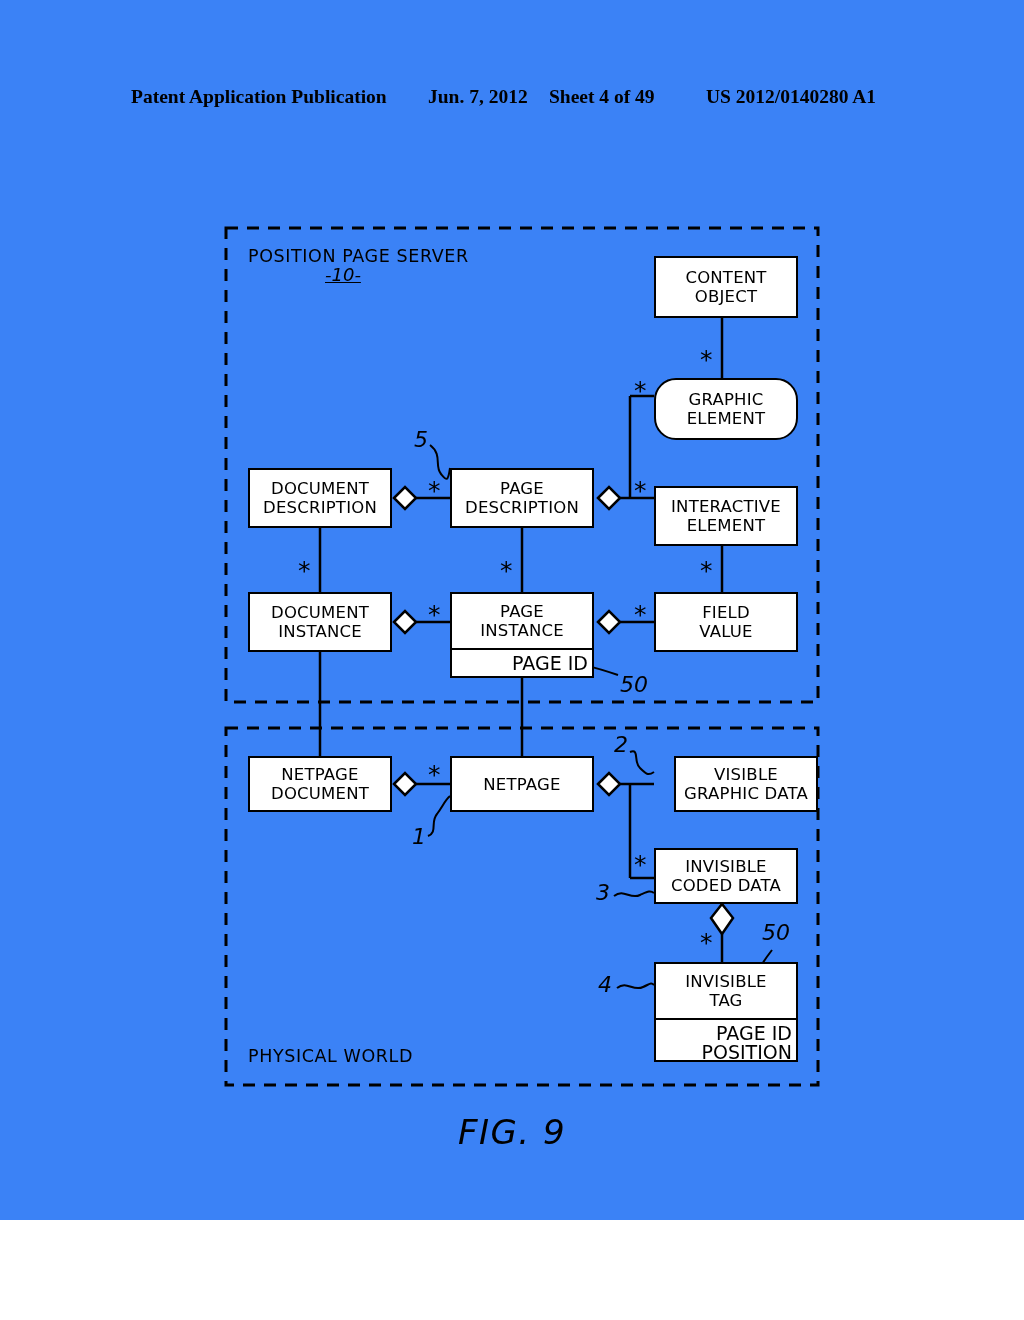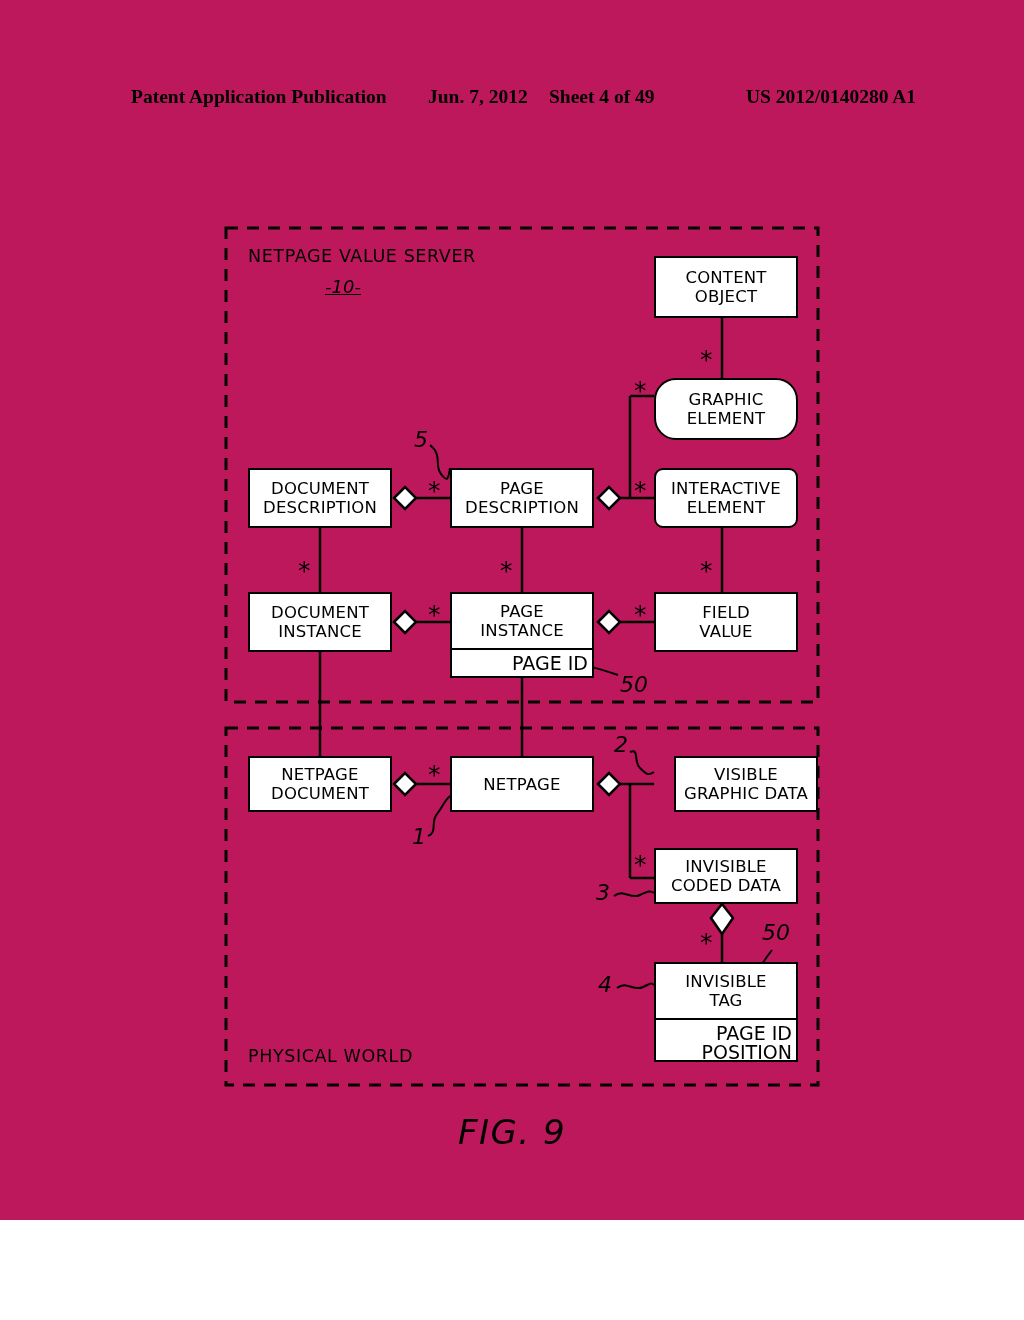--- a/index.html
+++ b/index.html
@@ -12,21 +12,21 @@
     height: 1320px;
     position: relative;
     font-family: "DejaVu Sans", sans-serif;
     overflow: hidden;
   }
   #page {
     position: absolute;
     left: 0; top: 0;
     width: 1024px;
     height: 1220px;
-    background: #be185d;
+    background: #3b82f6;
   }
   
   .pub-header {
     position: absolute;
     left: 0;
     top: 86px;
     width: 1024px;
     height: 28px;
     font-family: "Liberation Serif", serif;
     font-weight: bold;
@@ -34,21 +34,21 @@
     color: #000;
   }
   .pub-header span {
     position: absolute;
     white-space: nowrap;
     top: 0;
   }
   .hdr-pub   { left: 131px; }
   .hdr-date  { left: 428px; }
   .hdr-sheet { left: 549px; }
-  .hdr-num   { left: 706px; margin-left: 40px; }
+  .hdr-num   { left: 706px; }
 
   
   .fig-caption {
     position: absolute;
     left: 0;
     top: 1112px;
     width: 1024px;
     text-align: center;
     font-family: "DejaVu Sans", sans-serif;
     font-style: italic;
@@ -221,35 +221,35 @@
 
       <path d="M 772 950 C 758 968, 742 996, 732 1026"></path>
     </g>
 
     <g fill="#000">
       <polygon points="533,660 552,653 551,667"></polygon>
       <polygon points="724,1034 738,1018 743,1031"></polygon>
     </g>
   </svg>
 
-  <div class="container-label" style="left:248px; top:246px;">NETPAGE VALUE SERVER</div>
-  <div class="container-sub" style="left:325px; top:276px;text-decoration:underline;">-10-</div>
+  <div class="container-label" style="left:248px; top:246px;">POSITION PAGE SERVER</div>
+  <div class="container-sub" style="left:325px; top:264px;text-decoration:underline;">-10-</div>
   <div class="container-label" style="left:248px; top:1046px;">PHYSICAL WORLD</div>
 
   <div class="node" style="left:654px; top:256px; width:144px; height:62px;">
     <div class="title">CONTENT
 OBJECT</div>
   </div>
 
   <div class="node" style="left:654px; top:378px; width:144px; height:62px;border-radius:22px;">
     <div class="title">GRAPHIC
 ELEMENT</div>
   </div>
 
-  <div class="node" style="left:654px; top:468px; width:144px; height:60px;border-radius:9px;">
+  <div class="node" style="left:654px; top:486px; width:144px; height:60px;">
     <div class="title">INTERACTIVE
 ELEMENT</div>
   </div>
 
   <div class="node" style="left:248px; top:468px; width:144px; height:60px;">
     <div class="title">DOCUMENT
 DESCRIPTION</div>
   </div>
 
   <div class="node" style="left:450px; top:468px; width:144px; height:60px;">

